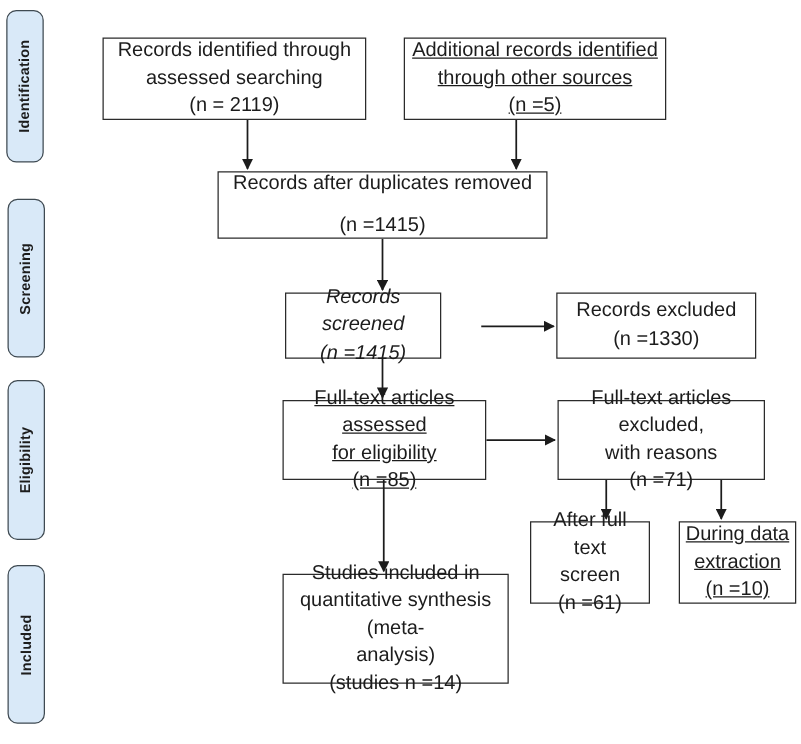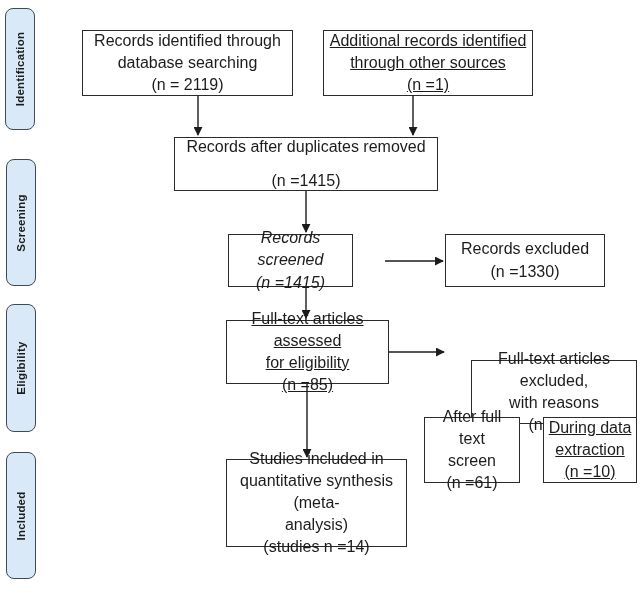--- a/index.html
+++ b/index.html
@@ -81,28 +81,28 @@
     </div>
   <div class="stage" style="left:6px;top:304px;height:128px;">
       <span>Eligibility</span>
     </div>
   <div class="stage" style="left:6px;top:452px;height:127px;">
       <span>Included</span>
     </div>
 
   <div class="fbox" style="left:82px;top:30px;width:211px;height:66px;">
     <div>Records identified through</div>
-    <div>database searching</div>
+    <div>assessed searching</div>
     <div>(n = 2119)</div>
   </div>
 
   <div class="fbox" style="left:323px;top:30px;width:210px;height:66px;text-decoration:underline;">
     <div>Additional records identified</div>
     <div>through other sources</div>
-    <div>(n =1)</div>
+    <div>(n =5)</div>
   </div>
 
   <div class="fbox" style="left:174px;top:137px;width:264px;height:54px;gap:12px;">
     <div>Records after duplicates removed</div>
     <div>(n =1415)</div>
   </div>
 
   <div class="fbox" style="left:228px;top:234px;width:125px;height:53px;font-style:italic;">
     <div>Records screened</div>
     <div>(n =1415)</div>
@@ -112,21 +112,21 @@
     <div>Records excluded</div>
     <div>(n =1330)</div>
   </div>
 
   <div class="fbox" style="left:226px;top:320px;width:163px;height:64px;text-decoration:underline;">
     <div>Full-text articles assessed</div>
     <div>for eligibility</div>
     <div>(n =85)</div>
   </div>
 
-  <div class="fbox" style="left:471px;top:320px;width:166px;height:64px;margin-top:40px;">
+  <div class="fbox" style="left:446px;top:320px;width:166px;height:64px;">
     <div>Full-text articles excluded,</div>
     <div>with reasons</div>
     <div>(n =71)</div>
   </div>
 
   <div class="fbox" style="left:424px;top:417px;width:96px;height:66px;">
     <div>After full text</div>
     <div>screen</div>
     <div>(n =61)</div>
   </div>

